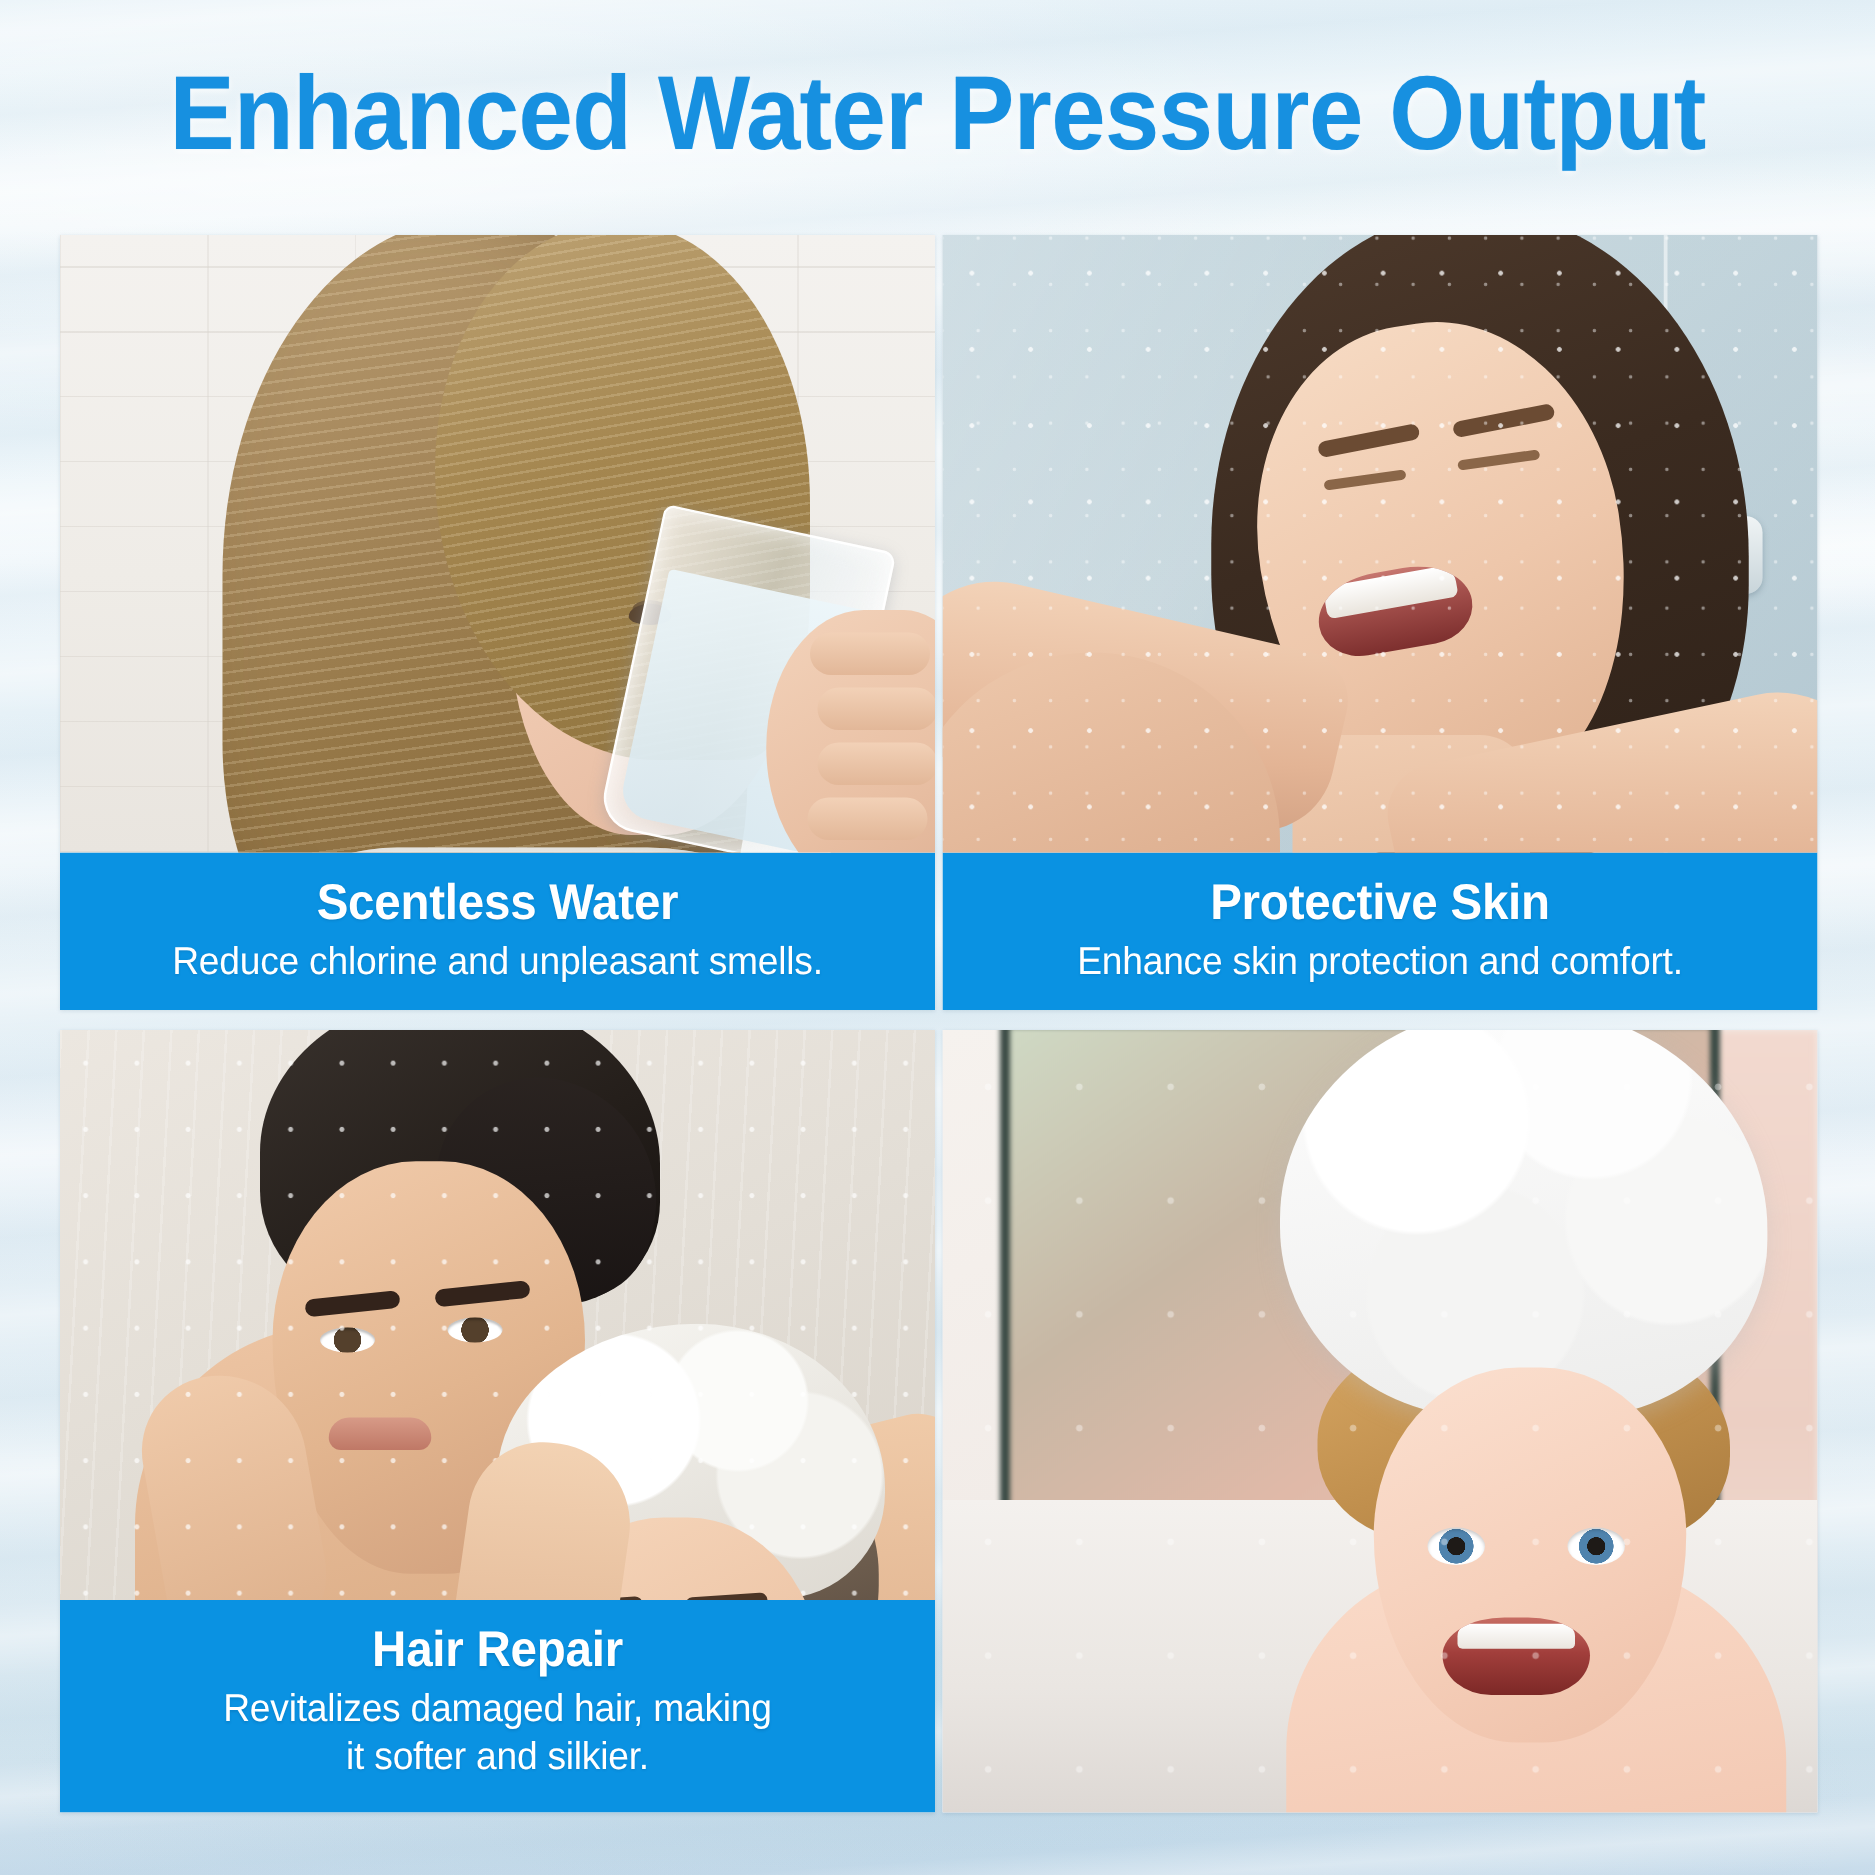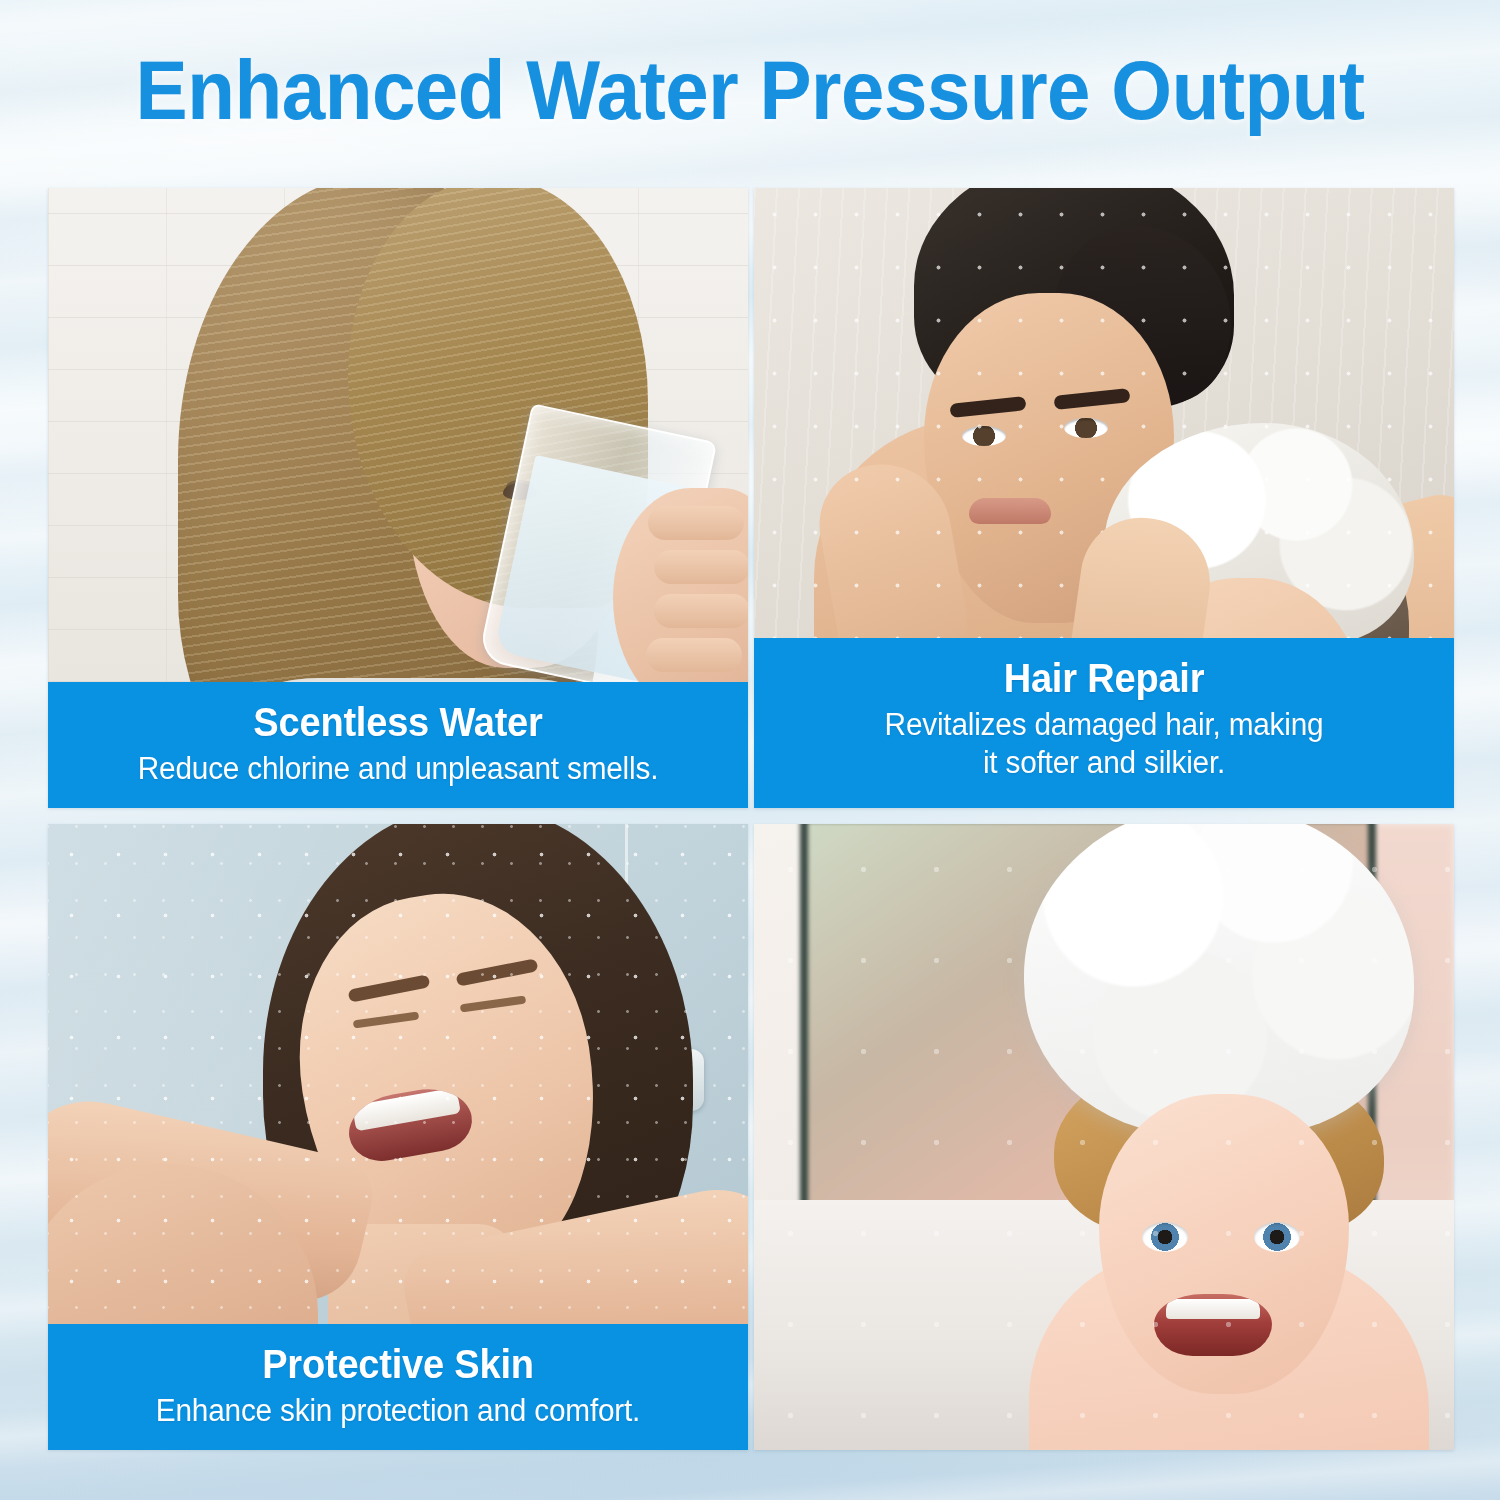--- a/index.html
+++ b/index.html
@@ -491,20 +491,48 @@
       </div>
       <div class="caption">
         <div class="cap-title">Scentless Water</div>
         <div class="cap-sub">
           <span>Reduce chlorine and unpleasant smells.</span>
         </div>
       </div>
     </div>
 
     <div class="card">
+      <div class="photo p2">
+        <div class="wall"></div>
+        <div class="panelline"></div>
+        <div class="knob"></div>
+        <div class="hairmass"></div>
+        <div class="face"></div>
+        <div class="brow" style="left:300px; top:158px;"></div>
+        <div class="brow" style="left:408px; top:142px;"></div>
+        <div class="eyeline" style="left:305px; top:192px;"></div>
+        <div class="eyeline" style="left:412px; top:176px;"></div>
+        <div class="mouth">
+          <div class="teeth"></div>
+        </div>
+        <div class="neck"></div>
+        <div class="armL"></div>
+        <div class="armR"></div>
+        <div class="shoulder"></div>
+        <div class="drops"></div>
+      </div>
+      <div class="caption">
+        <div class="cap-title">Protective Skin</div>
+        <div class="cap-sub">
+          <span>Enhance skin protection and comfort.</span>
+        </div>
+      </div>
+    </div>
+
+    <div class="card">
       <div class="photo p3">
         <div class="wall"></div>
         <div class="rarm"></div>
         <div class="mbody"></div>
         <div class="mhair"></div>
         <div class="mhair2"></div>
         <div class="mface"></div>
         <div class="mbrow" style="left:196px; top:212px;"></div>
         <div class="mbrow" style="left:300px; top:204px;"></div>
         <div class="meye" style="left:208px; top:238px;"></div>
@@ -523,48 +551,20 @@
       <div class="caption tall">
         <div class="cap-title">Hair Repair</div>
         <div class="cap-sub">
           <span>Revitalizes damaged hair, making</span>
           <span class="l2">it softer and silkier.</span>
         </div>
       </div>
     </div>
 
     <div class="card">
-      <div class="photo p2">
-        <div class="wall"></div>
-        <div class="panelline"></div>
-        <div class="knob"></div>
-        <div class="hairmass"></div>
-        <div class="face"></div>
-        <div class="brow" style="left:300px; top:158px;"></div>
-        <div class="brow" style="left:408px; top:142px;"></div>
-        <div class="eyeline" style="left:305px; top:192px;"></div>
-        <div class="eyeline" style="left:412px; top:176px;"></div>
-        <div class="mouth">
-          <div class="teeth"></div>
-        </div>
-        <div class="neck"></div>
-        <div class="armL"></div>
-        <div class="armR"></div>
-        <div class="shoulder"></div>
-        <div class="drops"></div>
-      </div>
-      <div class="caption">
-        <div class="cap-title">Protective Skin</div>
-        <div class="cap-sub">
-          <span>Enhance skin protection and comfort.</span>
-        </div>
-      </div>
-    </div>
-
-    <div class="card">
       <div class="photo p4">
         <div class="wallR"></div>
         <div class="window"></div>
         <div class="sill"></div>
         <div class="tub"></div>
         <div class="bbody"></div>
         <div class="curls"></div>
         <div class="foam"></div>
         <div class="bface"></div>
         <div class="beye" style="left:388px; top:398px;"></div>

